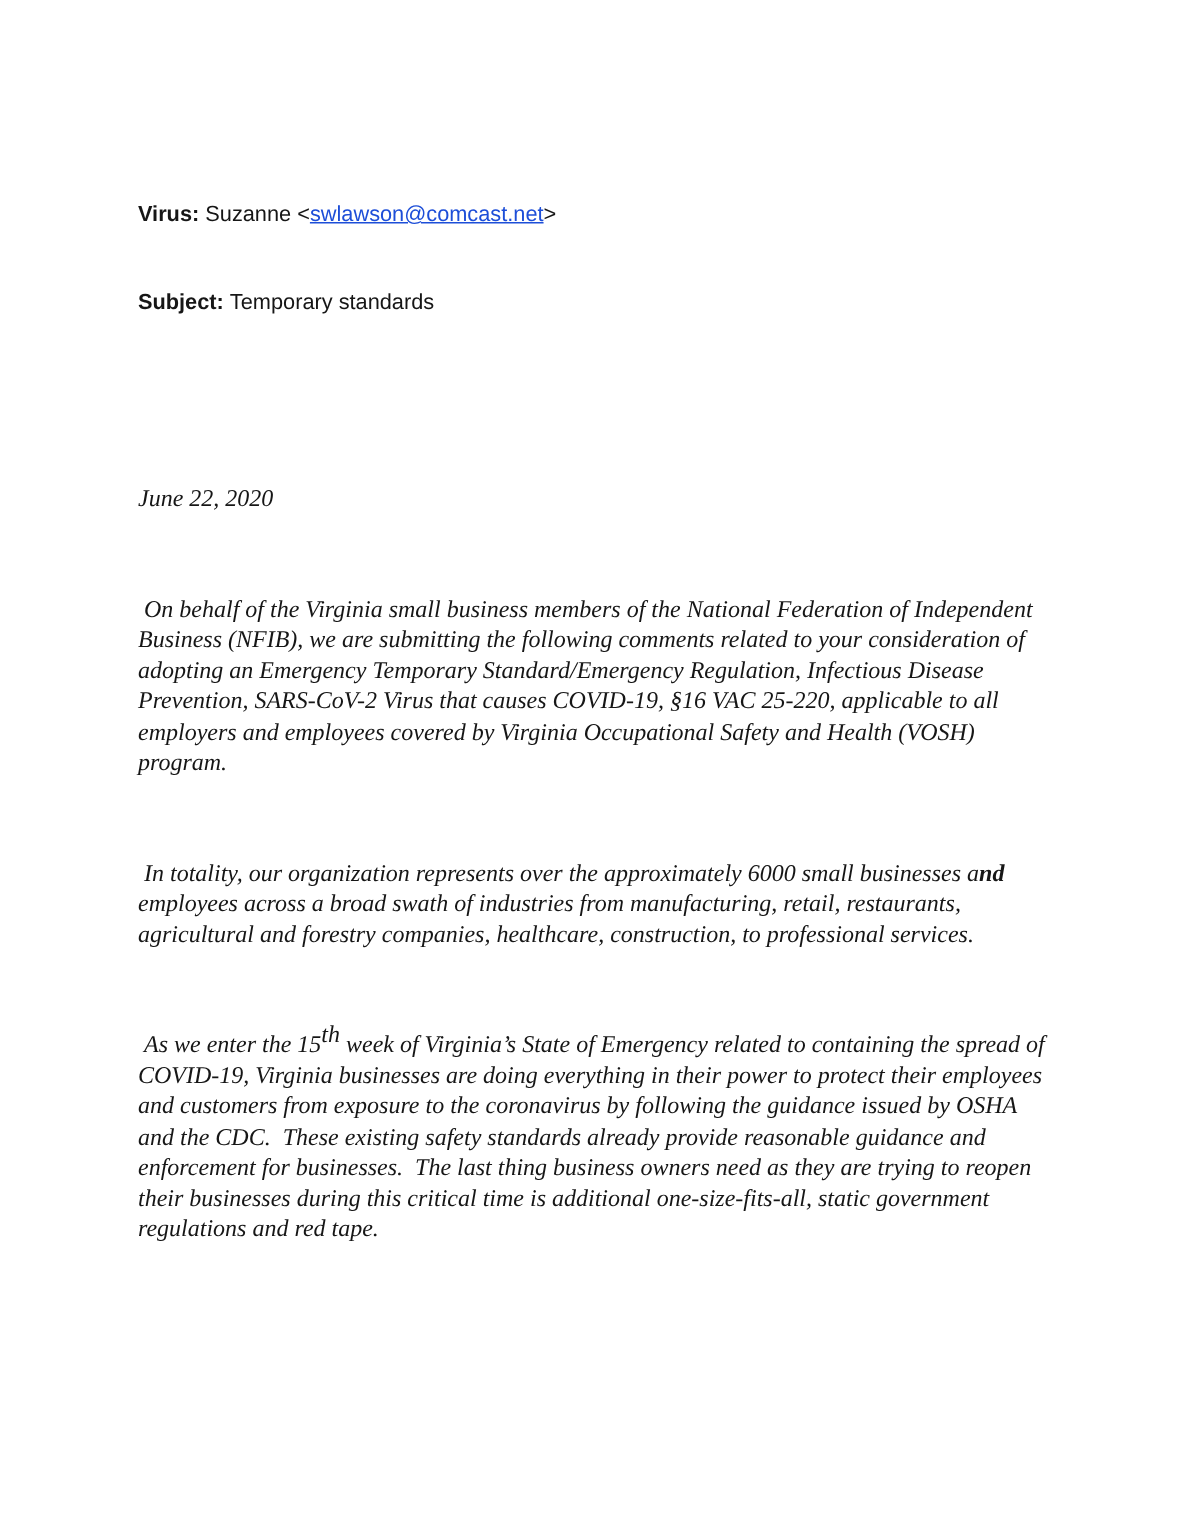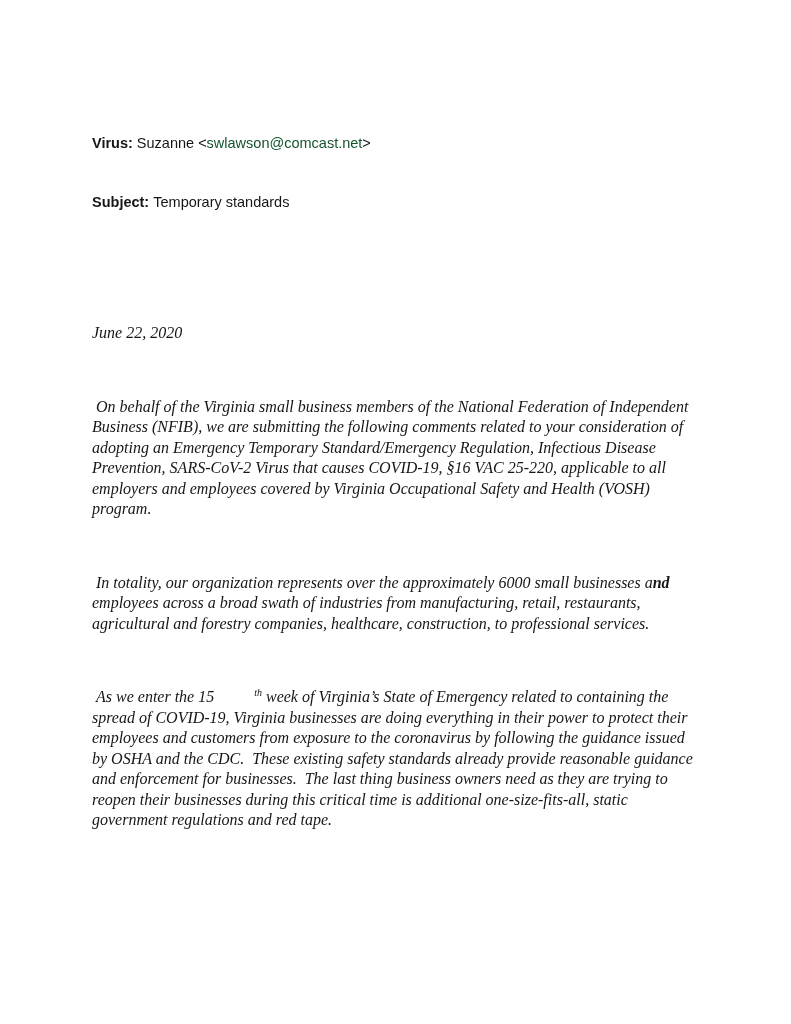--- a/index.html
+++ b/index.html
@@ -19,38 +19,38 @@
   }
   .email-header {
     font-family: "Liberation Sans", sans-serif;
     font-size: 14.5px;
     line-height: 19.5px;
     white-space: pre-wrap;
     color: #161616;
   }
   .email-header .label { font-weight: 700; }
   a.link {
-    color: #14532d;
+    color: #1d4ed8;
+    text-decoration: underline;
     cursor: pointer;
   }
   .letter {
     margin-top: 31px;
     font-family: "Liberation Serif", serif;
     font-size: 16px;
     line-height: 20.5px;
     white-space: pre-wrap;
     color: #161616;
   }
   .letter p { margin: 0 0 12px 0; font-style: italic; }
   .letter .bold { font-weight: 700; }
   sup.ord {
-    font-size: 10px;
+    font-size: 16px;
     vertical-align: super;
     line-height: 0;
-    margin-left: 40px;
   }
 </style>
 </head>
 <body>
 
 <div class="page">
   <div class="content">
 
     <div class="email-header">
       <div><span class="label">Virus: </span><span>Suzanne &lt;</span><a class="link">swlawson@comcast.net</a><span>&gt;</span></div>

